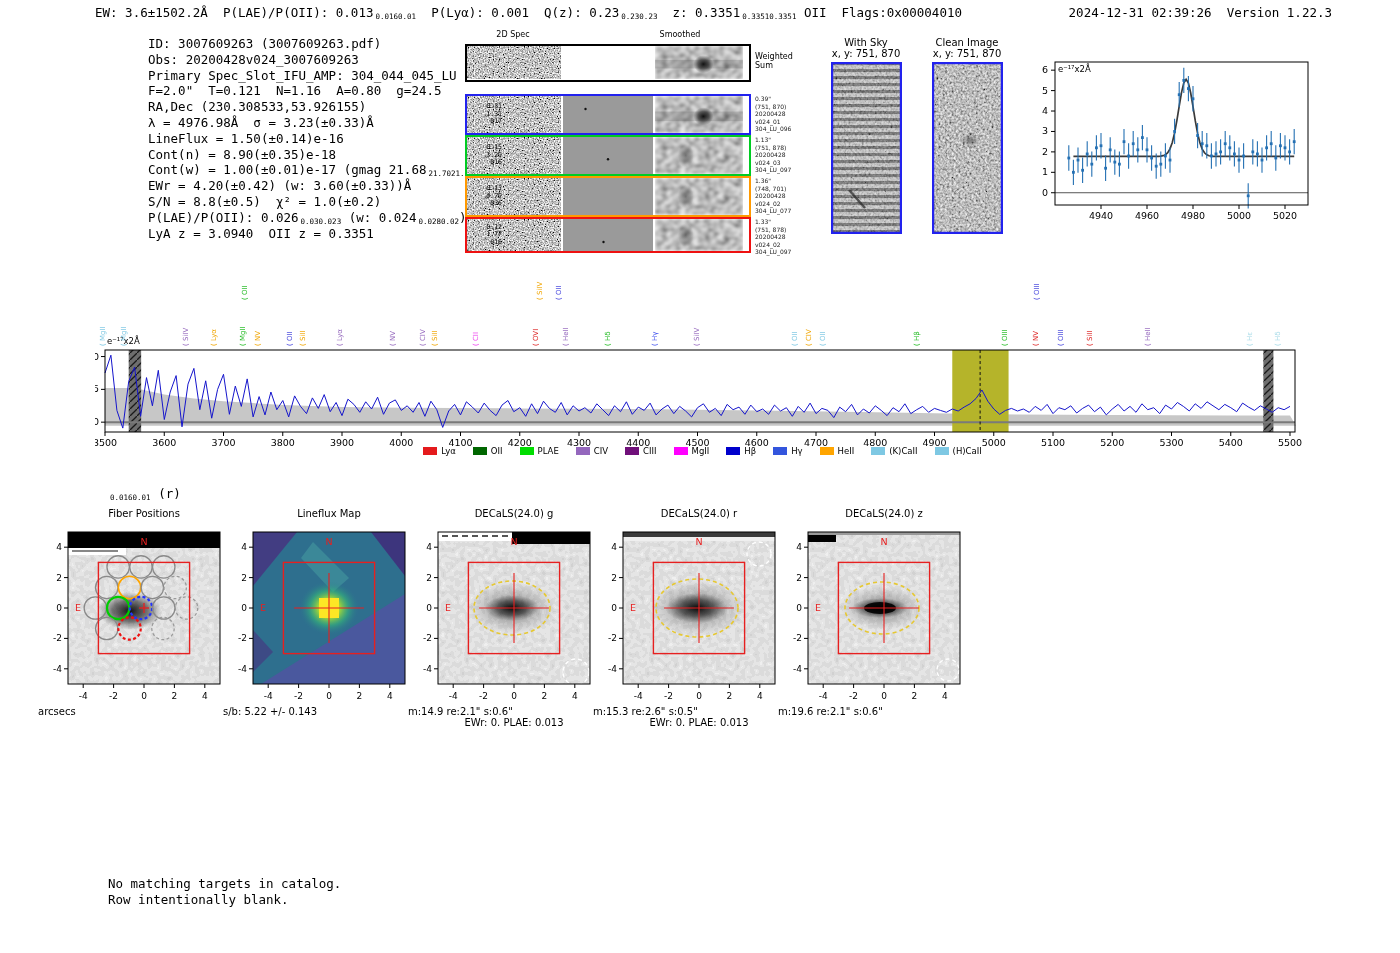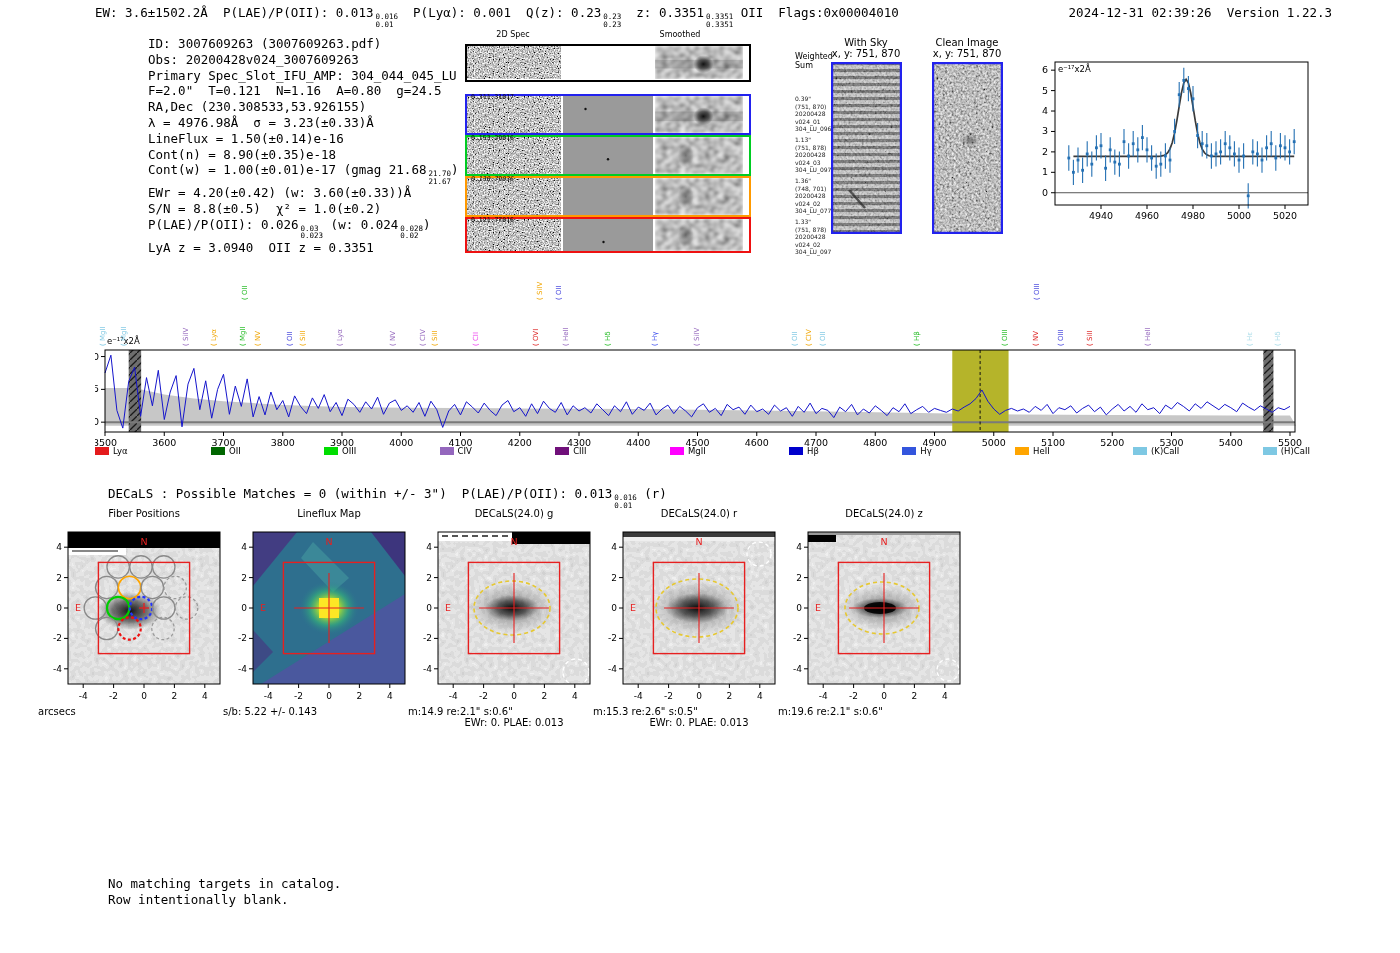--- a/index.html
+++ b/index.html
@@ -4,36 +4,36 @@
 <style>
   html,body{margin:0;padding:0;background:#fff;}
   body{width:1400px;height:953px;position:relative;overflow:hidden;
        font-family:"DejaVu Sans Mono","Liberation Mono",monospace;color:#000;}
   .mono{font-family:"DejaVu Sans Mono","Liberation Mono",monospace;white-space:pre;margin-left:40px;}
   .sans{font-family:"DejaVu Sans","Liberation Sans",sans-serif;}
   .abs{position:absolute;}
   #report-header-left{left:55px;top:5px;font-size:12.5px;}
   #report-header-right{right:68px;top:5px;font-size:12.5px;}
   #info-panel{left:68px;top:36px;font-size:12.5px;line-height:15.8px;}
-  .frac{display:inline-flex;flex-direction:column;font-size:7.5px;line-height:7.5px;
+  .frac{display:inline-flex;flex-direction:row;font-size:7.5px;line-height:7.5px;
         vertical-align:-2px;margin-left:2px;}
   .frac span{display:block;}
   
   #spec2d{left:443px;top:0;width:380px;height:262px;}
   .s2d-header{position:absolute;top:30px;transform:translateX(-50%);font-size:8px;}
   .s2d-row{position:absolute;left:22px;width:286px;display:flex;gap:2px;background:#fff;
            box-sizing:border-box;}
   .s2d-left{position:absolute;left:0;width:19px;text-align:right;font-size:6.5px;
-            line-height:7.5px;display:flex;justify-content:center;}
-  .s2d-right{position:absolute;left:312px;width:64px;font-size:6px;line-height:7.6px;color:#222;margin-left:40px;}
+            line-height:7.5px;display:flex;flex-direction:column;justify-content:center;}
+  .s2d-right{position:absolute;left:312px;width:64px;font-size:6px;line-height:7.6px;color:#222;}
   .s2d-right.big{font-size:8px;line-height:9px;color:#000;}
   
   .pair-title{position:absolute;transform:translateX(-50%);text-align:center;font-size:10px;line-height:10.5px;}
   
-  #legend-row{left:95px;top:446px;width:1215px;display:flex;justify-content:space-between;gap:17px;}
+  #legend-row{left:95px;top:446px;width:1215px;display:flex;justify-content:center;gap:17px;}
   .leg-item{display:flex;align-items:center;gap:4px;font-size:8.5px;}
   .leg-sw{width:14px;height:8px;display:inline-block;}
   
   #decals-header{left:68px;top:486px;font-size:12.5px;}
   .dpanel{position:absolute;top:508px;width:212px;}
   .dpanel .t{text-align:center;font-size:10px;height:16px;}
   .dpanel .xl{text-align:left;font-size:10px;margin-top:-2px;}
   .dpanel .xl2{text-align:center;font-size:10px;}
   #footer-note{left:68px;top:876px;font-size:12.5px;line-height:15.5px;}
 </style>
@@ -474,21 +474,21 @@
     <div class="leg-item">
       <span class="leg-sw" style="background: rgb(228, 26, 28);"></span>
       <span>Lyα</span>
     </div>
     <div class="leg-item">
       <span class="leg-sw" style="background: rgb(0, 102, 0);"></span>
       <span>OII</span>
     </div>
     <div class="leg-item">
       <span class="leg-sw" style="background: rgb(0, 221, 0);"></span>
-      <span>OIII</span>
+      <span>PLAE</span>
     </div>
     <div class="leg-item">
       <span class="leg-sw" style="background: rgb(148, 103, 189);"></span>
       <span>CIV</span>
     </div>
     <div class="leg-item">
       <span class="leg-sw" style="background: rgb(112, 16, 122);"></span>
       <span>CIII</span>
     </div>
     <div class="leg-item">
@@ -510,21 +510,21 @@
     <div class="leg-item">
       <span class="leg-sw" style="background: rgb(126, 200, 227);"></span>
       <span>(K)CaII</span>
     </div>
     <div class="leg-item">
       <span class="leg-sw" style="background: rgb(126, 200, 227);"></span>
       <span>(H)CaII</span>
     </div>
   </div>
 
-<div class="abs mono" id="decals-header"><span>DECaLS : Possible Matches = 0 (within +/- 3")  P(LAE)/P(OII): 0.013</span><span class="frac"><span>0.016</span><span>0.01</span></span><span> (r)</span></div>
+<div class="abs mono" id="decals-header"><span class="frac"><span>0.016</span><span>0.01</span></span><span> (r)</span></div>
 <div id="decals-panels">
     <div class="dpanel sans" style="left: 38px;"><div class="t">Fiber Positions</div><svg width="212" height="180">
         <rect x="30" y="8" width="152" height="152" fill="#d8d8d8"></rect>
         <rect x="30" y="8" width="152" height="152" fill="#999" filter="url(#fPix)" opacity="0.9"></rect>
         <ellipse cx="92" cy="87" rx="32" ry="19" fill="url(#gBlobDark)"></ellipse>
         <rect x="30" y="8" width="152" height="16" fill="#000"></rect>
         <rect x="30" y="24" width="58" height="7" fill="#fff"></rect>
         <line x1="34" y1="27" x2="80" y2="27" stroke="#888" stroke-width="2"></line>
         <circle cx="80.16" cy="42.96" r="11.2" fill="none" stroke="#8a8a8a" stroke-width="1.3" stroke-dasharray="none"></circle>
         <circle cx="102.96" cy="42.96" r="11.2" fill="none" stroke="#8a8a8a" stroke-width="1.3" stroke-dasharray="none"></circle>

